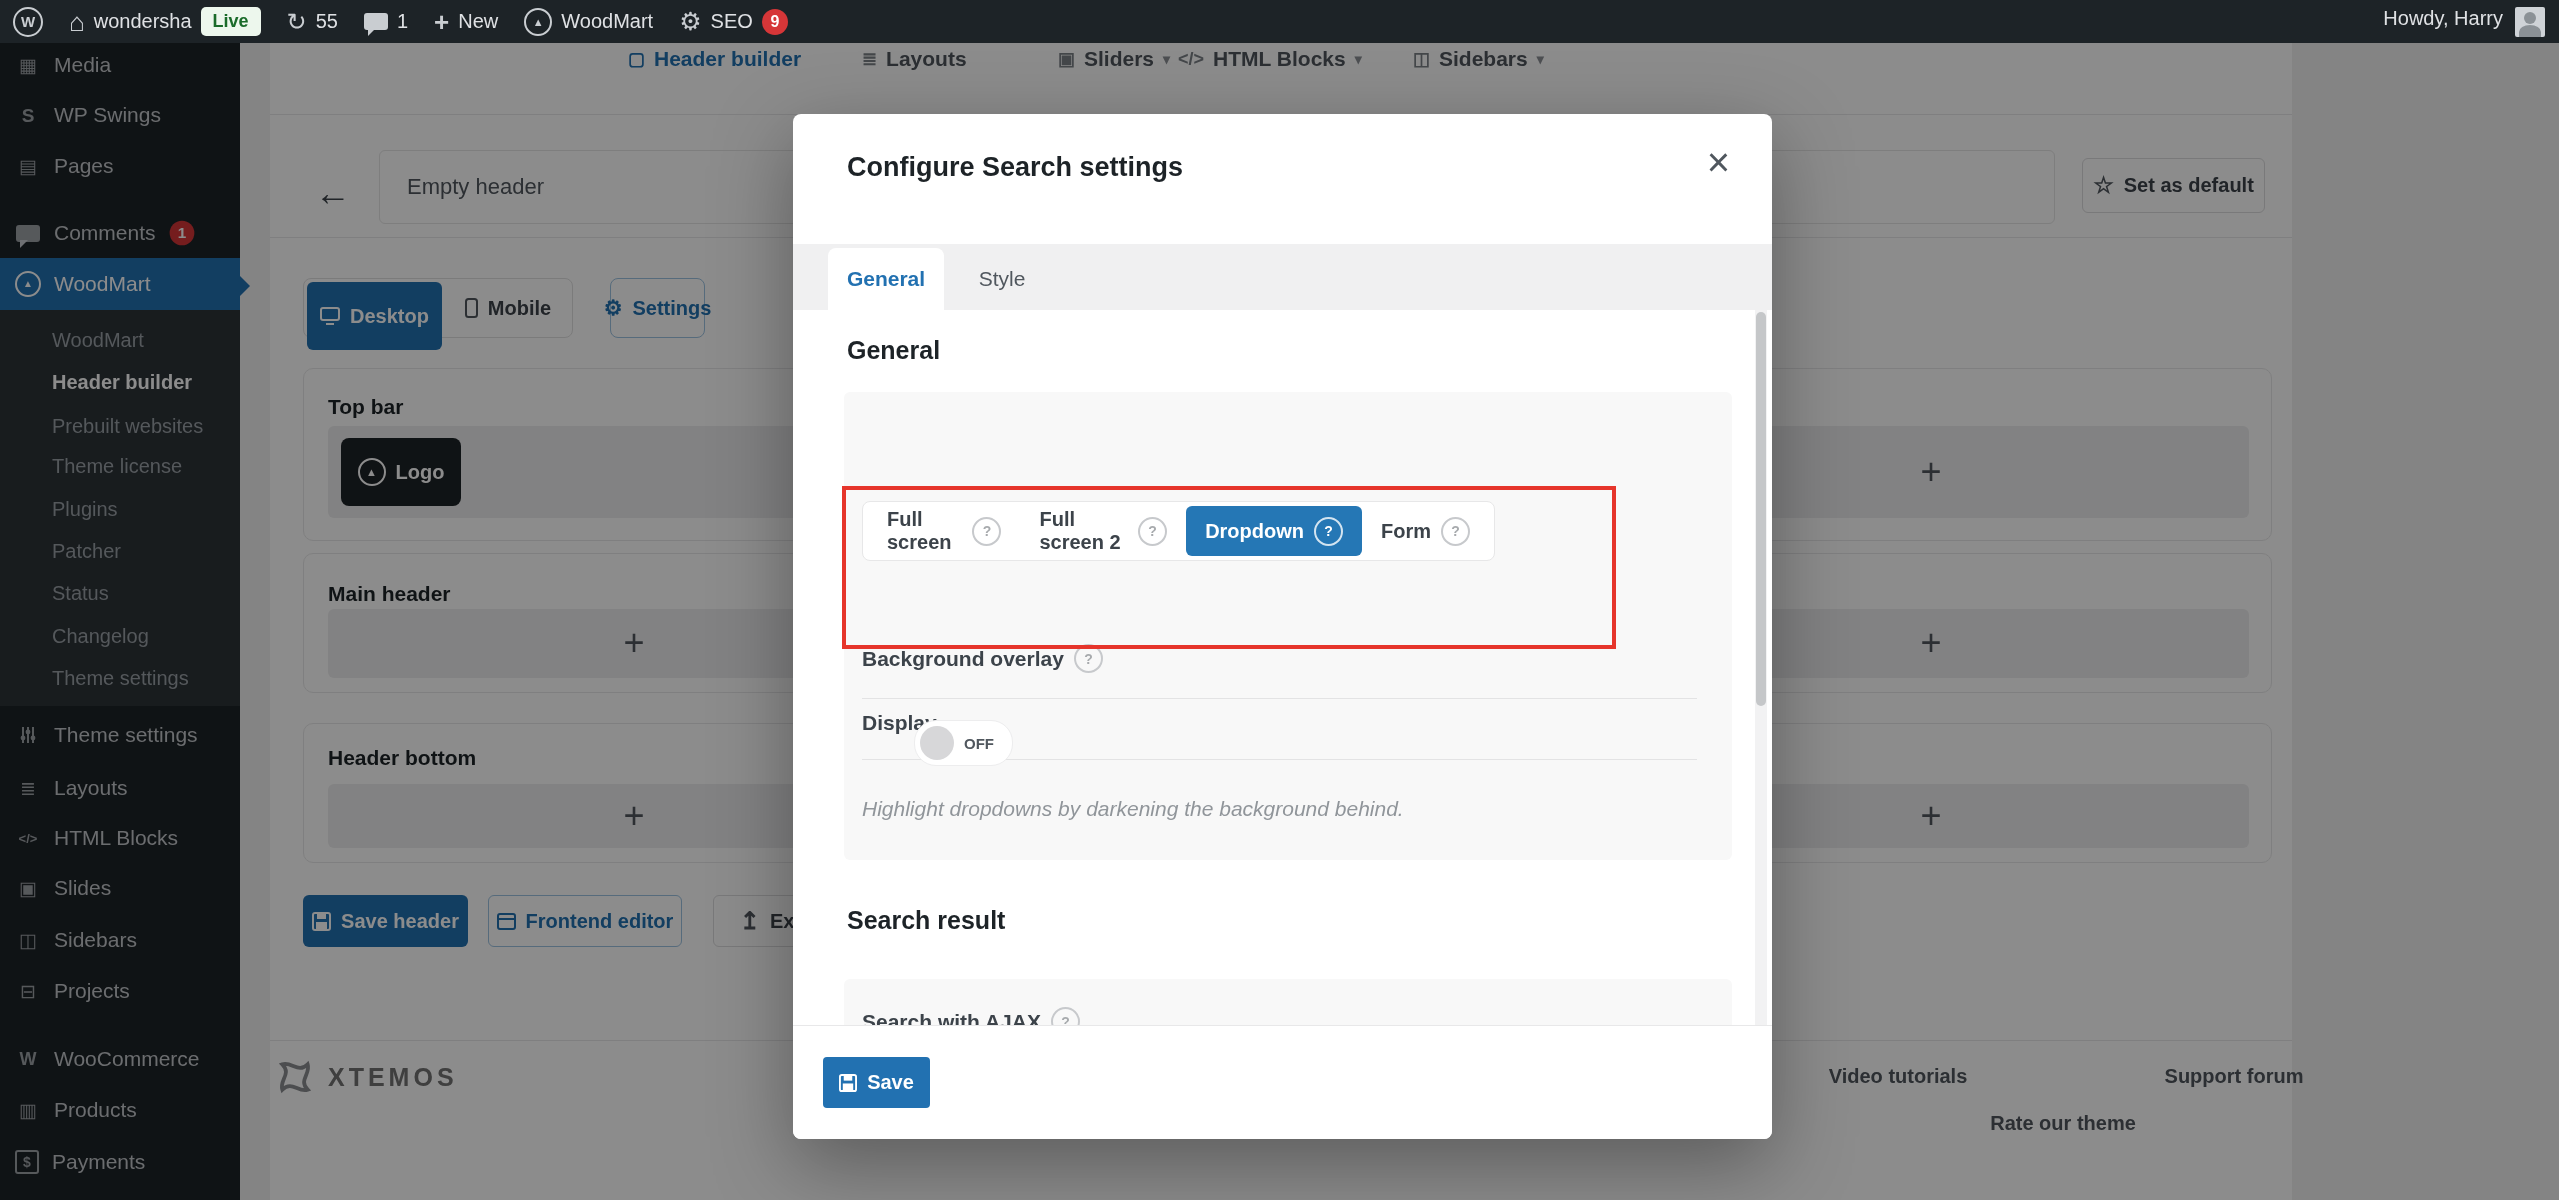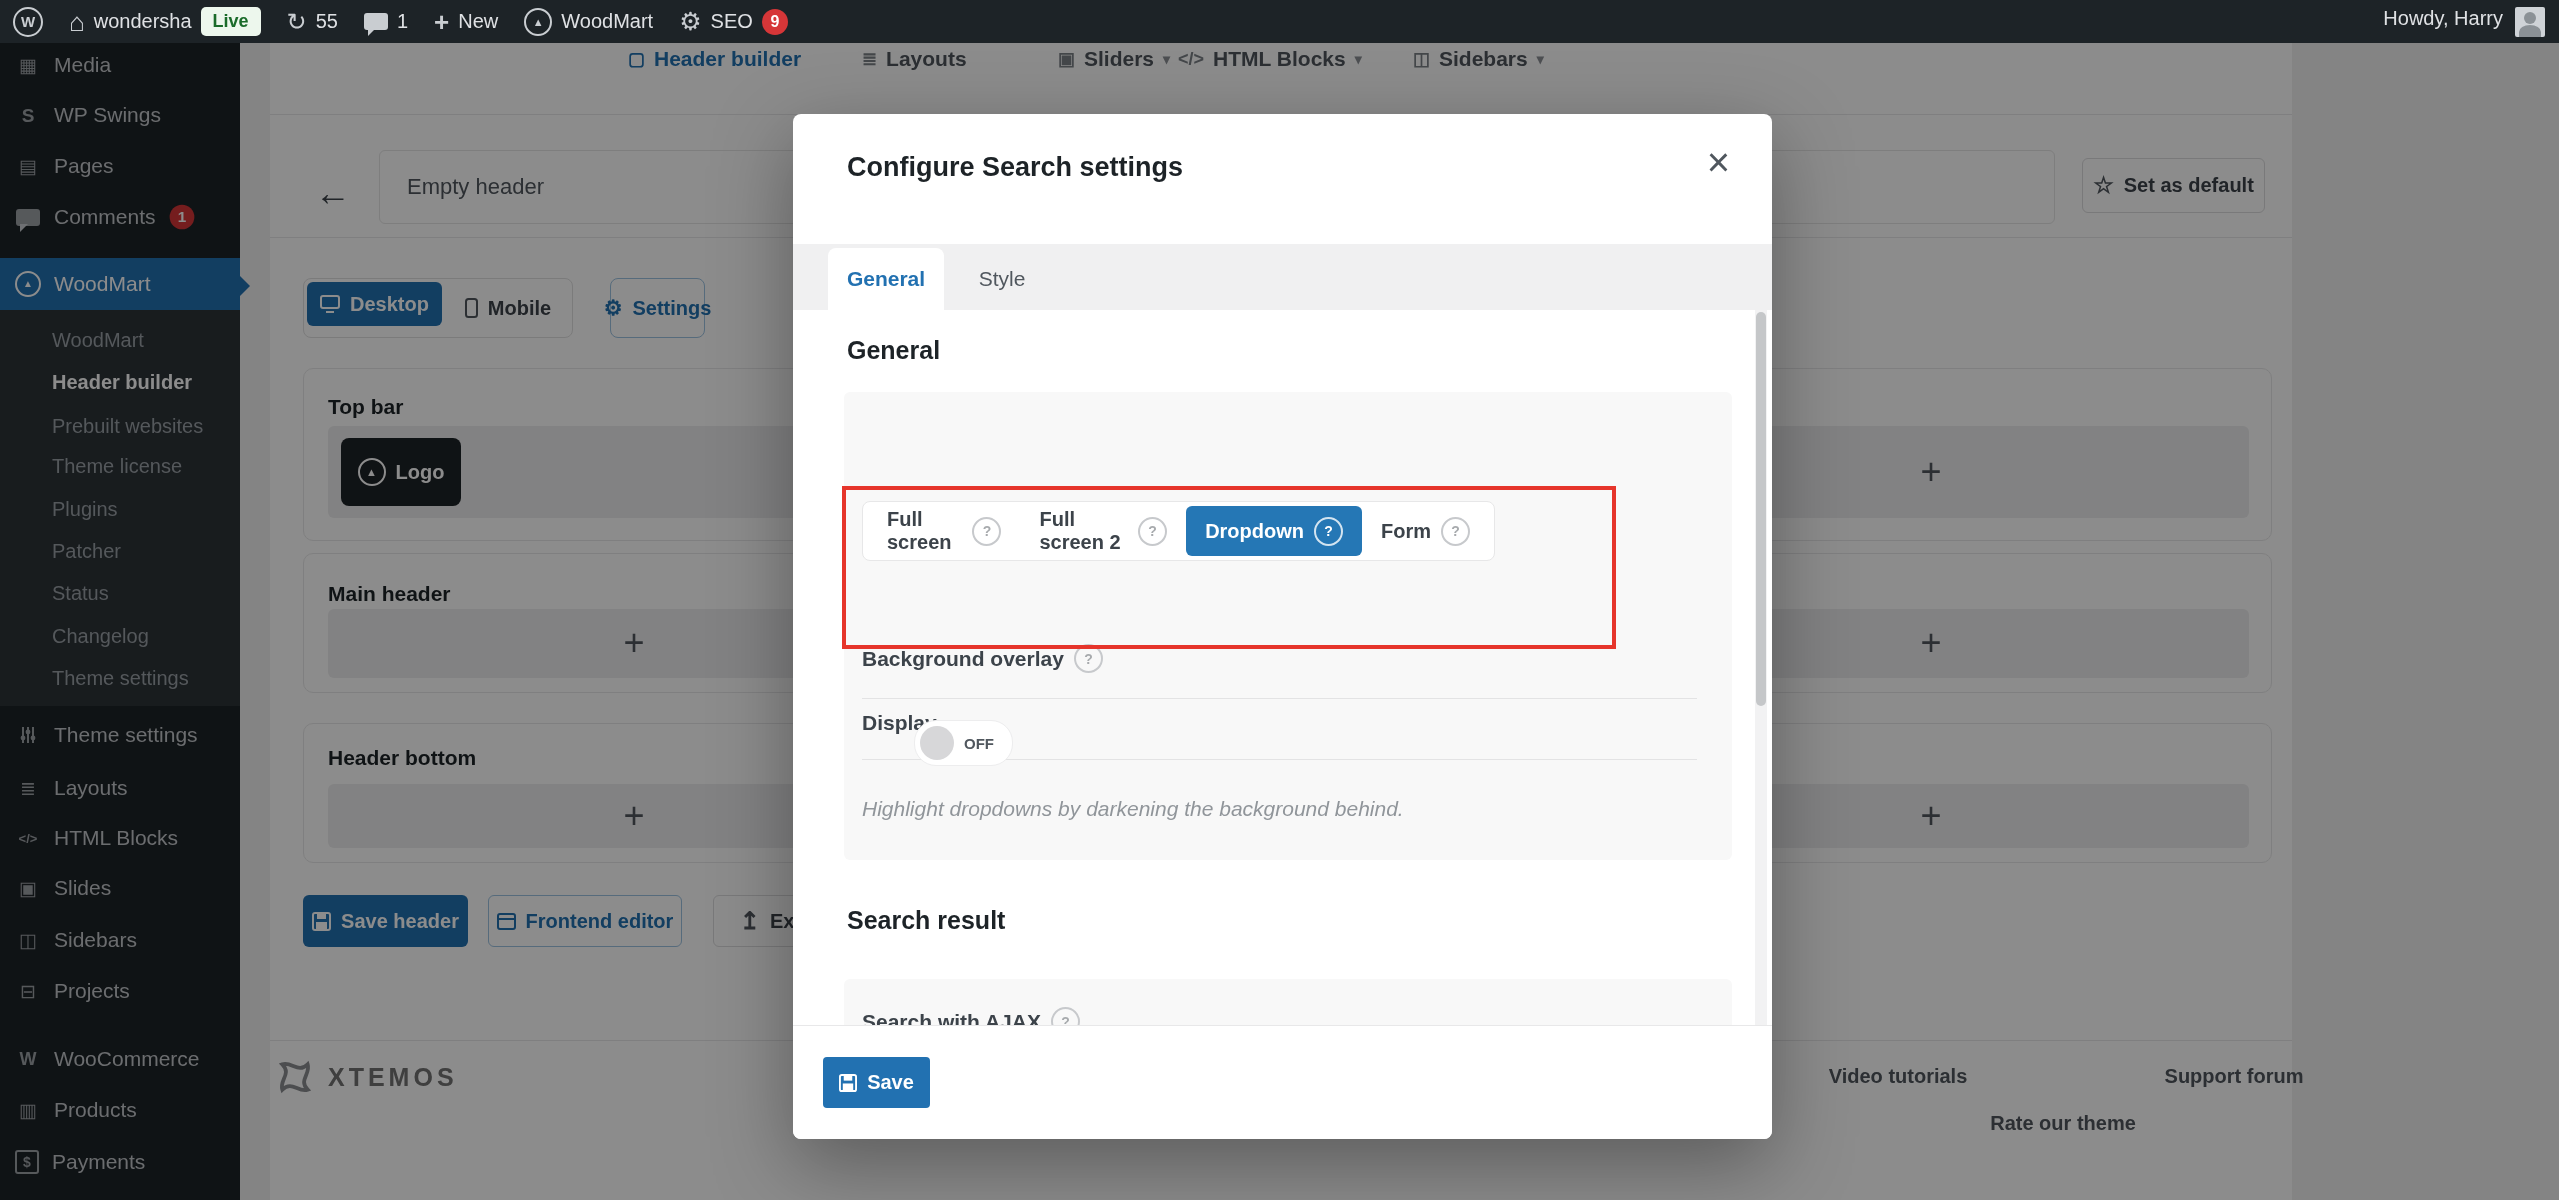--- a/index.html
+++ b/index.html
@@ -126,21 +126,21 @@
 
     <div class="abs" style="left:45px;top:152px;font-size:36px;color:#3c434a;">←</div>
     <input class="name-input" value="Empty header" style="">
     <div class="btn btn-outline-gray abs" style="left:1812px;top:138px;width:183px;height:55px;font-weight:bold;">
       <span style="font-size:23px;color:#50575e;">☆</span>
       <span>Set as default</span>
     </div>
     <div class="hline" style="top:217px;"></div>
 
     <div class="abs" style="left:33px;top:258px;width:270px;height:60px;border:1px solid #e0e0e1;border-radius:8px;background:#fff;box-sizing:border-box;">
-      <div class="btn btn-blue abs" style="left:3px;top:3px;width:135px;height:44px;">
+      <div class="btn btn-blue abs" style="left:3px;top:3px;width:135px;height:68px;">
         <svg width="20" height="18" viewBox="0 0 20 18">
           <rect x="1" y="1" width="18" height="12" rx="2" fill="none" stroke="#fff" stroke-width="2"></rect>
           <line x1="6" y1="17" x2="14" y2="17" stroke="#fff" stroke-width="2"></line>
         </svg>
         <span>Desktop</span>
       </div>
       <div class="btn abs" style="left:143px;top:3px;width:122px;height:52px;color:#3c434a;">
         <svg width="13" height="20" viewBox="0 0 13 20">
           <rect x="1" y="1" width="11" height="18" rx="2.5" fill="none" stroke="#50575e" stroke-width="2"></rect>
         </svg>
@@ -222,21 +222,21 @@
       <span>Media</span>
     </div>
     <div class="sb-item" style="top:50px;">
       <span class="sb-icon" style="font-weight:bold;">S</span>
       <span>WP Swings</span>
     </div>
     <div class="sb-item" style="top:101px;">
       <span class="sb-icon">▤</span>
       <span>Pages</span>
     </div>
-    <div class="sb-item" style="top:152px;">
+    <div class="sb-item" style="top:168px;">
       <span class="sb-icon">
           <span class="bubble" style="background:#9da2a7;"></span>
         </span>
       <span>Comments</span>
       <span class="red-round" style="transform:scale(.95);">1</span>
     </div>
 
     <div class="sb-item sb-active" style="top:215px;">
       <span class="sb-icon">
         <span class="wm-circ" style="width:22px;height:22px;font-size:10px;">

